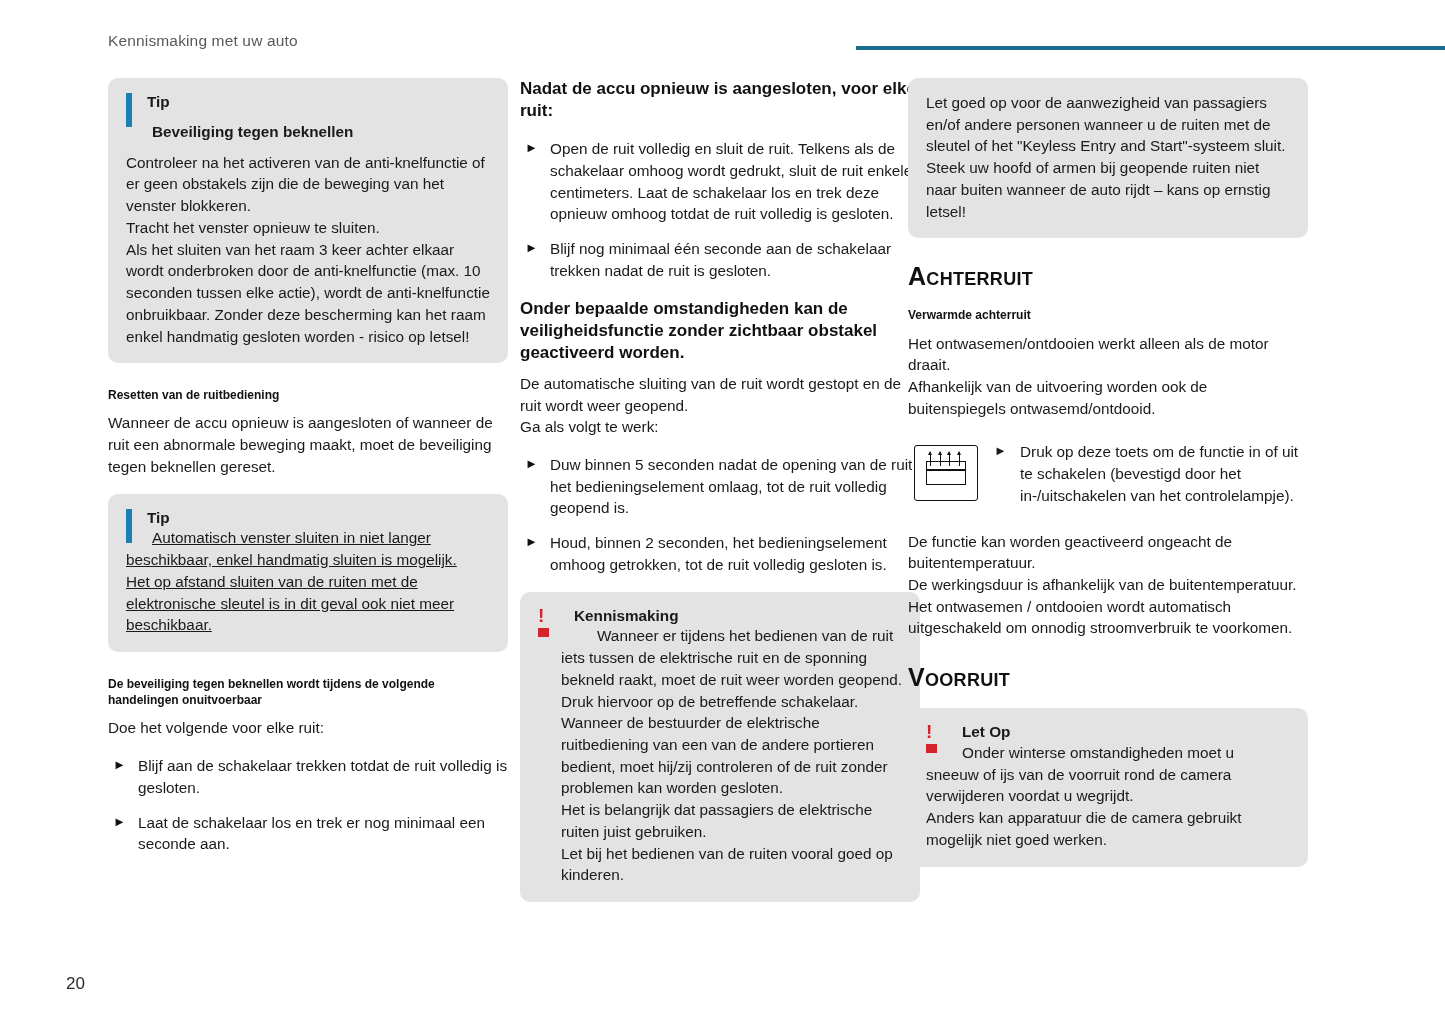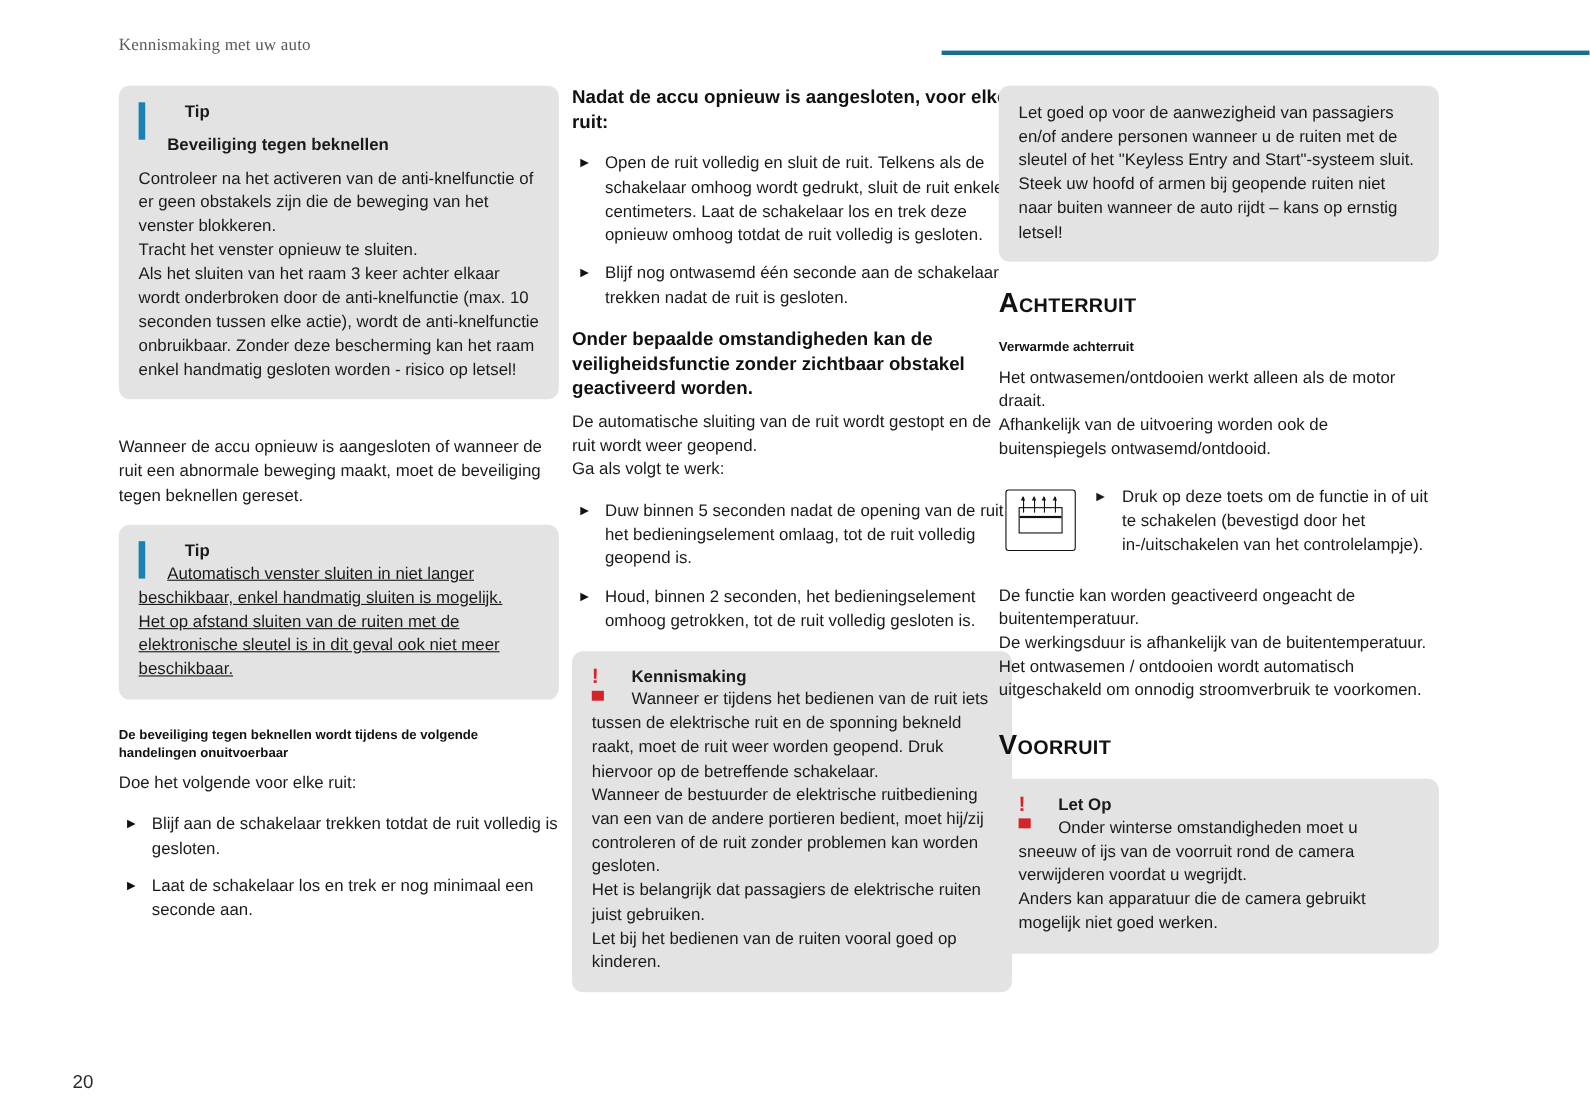--- a/index.html
+++ b/index.html
@@ -21,21 +21,20 @@
     height: 1018px;
     box-sizing: border-box;
   }
   
   .header {
     position: absolute;
     top: 32px;
     left: 108px;
     right: 0;
     height: 28px;
-    font-family: Liberation Serif, serif;
   }
   .header-title {
     font-size: 15.5px;
     color: #59595b;
     letter-spacing: 0.15px;
     position: absolute;
     top: 0;
     left: 0;
   }
   .header-rule {
@@ -89,21 +88,21 @@
   
   .box {
     background: #e3e3e3;
     border-radius: 10px;
     padding: 14px 18px 16px 18px;
     box-sizing: border-box;
   }
   .callout-title {
     font-weight: bold;
     font-size: 15.3px;
-    margin: 0 0 0 42px;
+    margin: 0 0 0 21px;
     line-height: 1.3;
   }
   .callout-body {
     font-size: 15.3px;
     line-height: 1.42;
     margin: 0;
   }
   .callout-body.indent-first {
     text-indent: 26px;
   }
@@ -252,20 +251,21 @@
       <div style="height:10px"></div>
       <div class="callout-title" style="margin-left:26px;">Beveiliging tegen beknellen</div>
       <div style="height:10px"></div>
       <div class="callout-body" style="white-space:pre-line;">Controleer na het activeren van de anti-knelfunctie of er geen obstakels zijn die de beweging van het venster blokkeren.
 Tracht het venster opnieuw te sluiten.
 Als het sluiten van het raam 3 keer achter elkaar wordt onderbroken door de anti-knelfunctie (max. 10 seconden tussen elke actie), wordt de anti-knelfunctie onbruikbaar. Zonder deze bescherming kan het raam enkel handmatig gesloten worden - risico op letsel!</div>
     </div>
 
     <div class="gap-l"></div>
 
+    <h3 class="sub">Resetten van de ruitbediening</h3>
     <div class="gap-s"></div>
     <p class="body-text">Wanneer de accu opnieuw is aangesloten of wanneer de ruit een abnormale beweging maakt, moet de beveiliging tegen beknellen gereset.</p>
 
     <div class="gap-m"></div>
 
     <div class="box box-rel">
       <div class="info-bar"></div>
       <div class="callout-title">Tip</div>
       <div class="callout-body indent-first" style="white-space:pre-line;text-decoration:underline;">Automatisch venster sluiten in niet langer beschikbaar, enkel handmatig sluiten is mogelijk.
 Het op afstand sluiten van de ruiten met de elektronische sleutel is in dit geval ook niet meer beschikbaar.</div>
@@ -284,21 +284,21 @@
     </ul>
   </div>
 
   <div class="col col2">
 
     <h3 class="sub" style="font-size:17px;line-height:1.3;">Nadat de accu opnieuw is aangesloten, voor elke ruit:</h3>
     <div class="gap-m"></div>
 
     <ul class="arrow">
       <li><span class="arw">►</span><span>Open de ruit volledig en sluit de ruit. Telkens als de schakelaar omhoog wordt gedrukt, sluit de ruit enkele centimeters. Laat de schakelaar los en trek deze opnieuw omhoog totdat de ruit volledig is gesloten.</span></li>
-      <li><span class="arw">►</span><span>Blijf nog ontwasemd één seconde aan de schakelaar trekken nadat de ruit is gesloten.</span></li>
+      <li><span class="arw">►</span><span>Blijf nog minimaal één seconde aan de schakelaar trekken nadat de ruit is gesloten.</span></li>
     </ul>
 
     <div class="gap-m"></div>
 
     <h3 class="sub" style="font-size:17px;line-height:1.3;">Onder bepaalde omstandigheden kan de veiligheidsfunctie zonder zichtbaar obstakel geactiveerd worden.</h3>
     <div class="gap-s"></div>
     <p class="body-text" style="white-space:pre-line;">De automatische sluiting van de ruit wordt gestopt en de ruit wordt weer geopend.
 Ga als volgt te werk:</p>
 
     <div class="gap-m"></div>
@@ -307,21 +307,21 @@
       <li><span class="arw">►</span><span>Duw binnen 5 seconden nadat de opening van de ruit het bedieningselement omlaag, tot de ruit volledig geopend is.</span></li>
       <li><span class="arw">►</span><span>Houd, binnen 2 seconden, het bedieningselement omhoog getrokken, tot de ruit volledig gesloten is.</span></li>
     </ul>
 
     <div class="gap-m"></div>
 
     <div class="box box-rel">
       <div class="warn-mark">!</div>
       <div class="warn-sq"></div>
       <div class="callout-title" style="margin-left:36px;">Kennismaking</div>
-      <div class="callout-body" style="white-space:pre-line;text-indent:36px;">Wanneer er tijdens het bedienen van de ruit iets tussen de elektrische ruit en de sponning bekneld raakt, moet de ruit weer worden geopend. Druk hiervoor op de betreffende schakelaar.
+      <div class="callout-body" style="white-space:pre-line;text-indent:36px;margin-left:23px;">Wanneer er tijdens het bedienen van de ruit iets tussen de elektrische ruit en de sponning bekneld raakt, moet de ruit weer worden geopend. Druk hiervoor op de betreffende schakelaar.
 Wanneer de bestuurder de elektrische ruitbediening van een van de andere portieren bedient, moet hij/zij controleren of de ruit zonder problemen kan worden gesloten.
 Het is belangrijk dat passagiers de elektrische ruiten juist gebruiken.
 Let bij het bedienen van de ruiten vooral goed op kinderen.</div>
     </div>
   </div>
 
   <div class="col col3">
 
     <div class="box">
       <div class="callout-body" style="white-space:pre-line;">Let goed op voor de aanwezigheid van passagiers en/of andere personen wanneer u de ruiten met de sleutel of het "Keyless Entry and Start"-systeem sluit.

